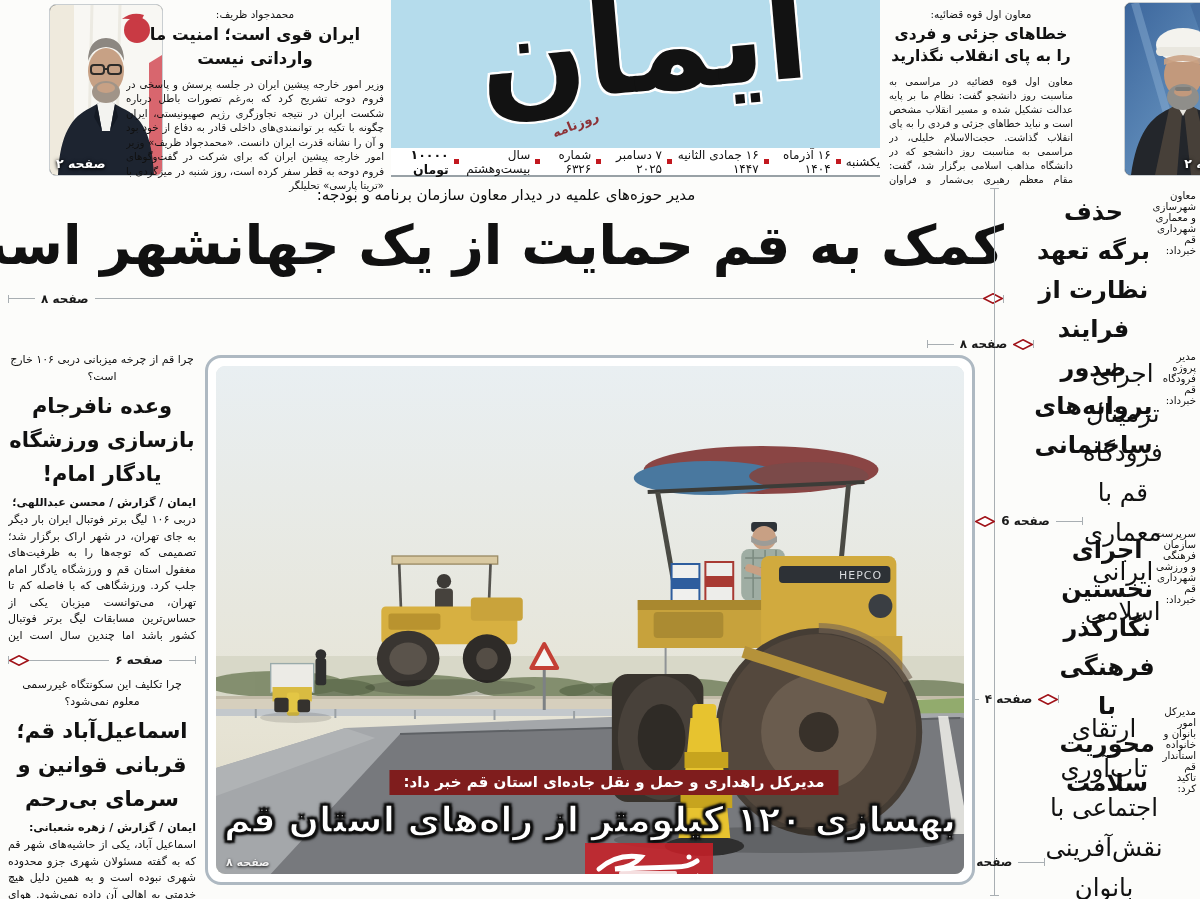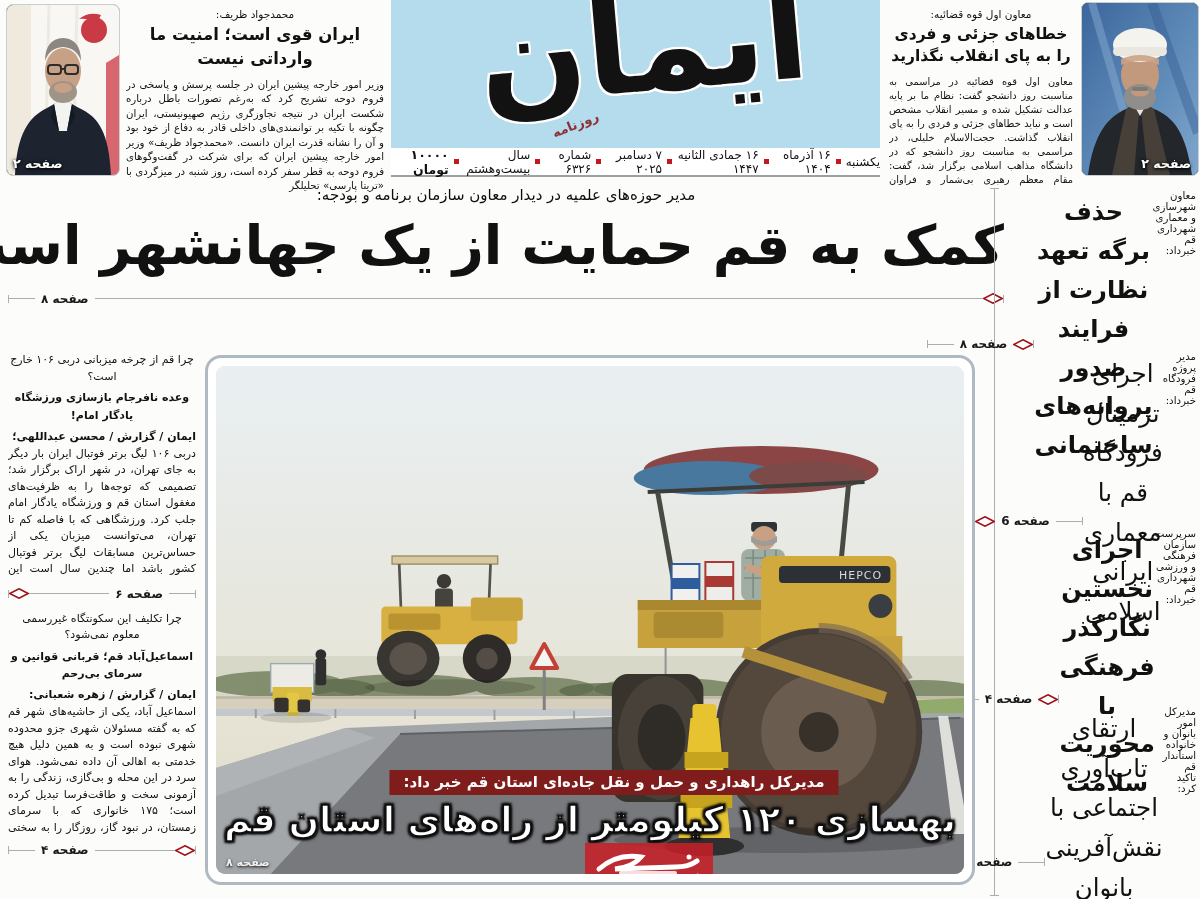--- a/index.html
+++ b/index.html
@@ -9,21 +9,21 @@
   
   .rule{display:flex;align-items:center;height:14px;direction:ltr;}
   .rule .ln{height:1px;background:#a8aeb2;}
   .rule .grow{flex:1;}
   .rule .w26{width:26px;}
   .rule .tick{width:1px;height:8px;background:#a8aeb2;flex:none;}
   .plabel{font-size:12px;font-weight:bold;color:#1a1a1a;padding:0 6px;white-space:nowrap;direction:rtl;}
   .dmd{flex:none;display:block;}
 
   
-  .photo-card{position:absolute;border:1px solid #c9ced1;border-radius:7px;overflow:hidden;background:#404040;}
+  .photo-card{position:absolute;border:1px solid #c9ced1;border-radius:7px;overflow:hidden;background:#404040;margin-left:43px;}
   #photo-zarif{left:6px;top:4px;width:112px;height:170px;}
   #photo-cleric{left:1081px;top:2px;width:116px;height:172px;}
   .photo-card svg{display:block;width:100%;height:100%;}
   .photo-badge{position:absolute;color:#fff;font-weight:bold;font-size:12.5px;
                text-shadow:0 1px 3px rgba(0,0,0,.95),0 0 4px rgba(0,0,0,.7);}
   .bl{left:6px;bottom:4px;} .br{right:7px;bottom:4px;}
 
   .top-article{position:absolute;text-align:center;}
   #art-zarif{left:121px;top:8px;width:268px;}
   #art-judiciary{left:884px;top:8px;width:194px;}
@@ -49,21 +49,21 @@
 
   
   #lead{position:absolute;left:8px;top:186px;width:996px;text-align:center;}
   .lead-kicker{font-size:15px;color:#0d0d0d;}
   .lead-headline{font-size:54px;font-weight:bold;line-height:1.18;margin:10px 0 0;white-space:nowrap;}
   #lead .rule{margin-top:14px;}
 
   
   #left-col{position:absolute;left:8px;top:352px;width:188px;text-align:center;}
   .lc-kicker{font-size:11px;line-height:1.5;}
-  .lc-headline{font-size:11px;font-weight:bold;line-height:1.62;margin:4px 0 5px;}
+  .lc-headline{font-size:21px;font-weight:bold;line-height:1.62;margin:4px 0 5px;}
   .lc-byline{font-size:11px;font-weight:bold;text-align:right;margin:1px 0 3px;}
   .lc-body{font-size:11px;line-height:1.5;text-align:justify;margin:0;overflow:hidden;}
   .lc-a1 .lc-body{height:133px;}
   .lc-a2 .lc-body{height:131px;}
   #left-col .rule{margin:8px 0 10px;}
 
   
   #rc-divider{position:absolute;left:994px;top:188px;width:1px;height:708px;background:#a8aeb2;}
   #rc-divider::before,#rc-divider::after{content:"";position:absolute;left:-4px;width:9px;height:1px;background:#a8aeb2;}
   #rc-divider::before{top:0;} #rc-divider::after{bottom:0;}

